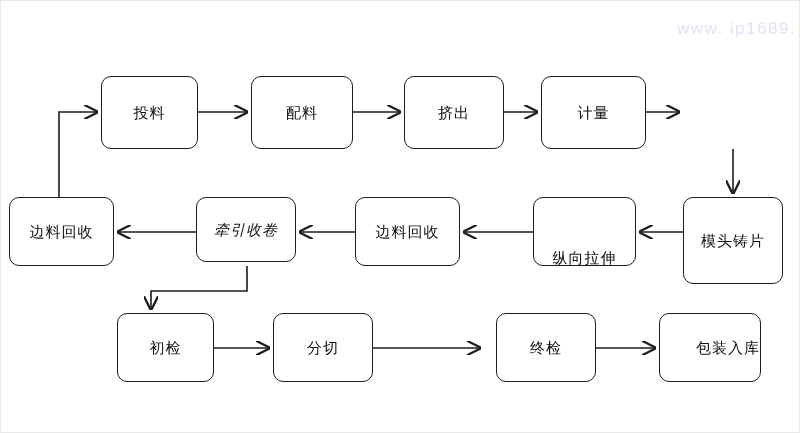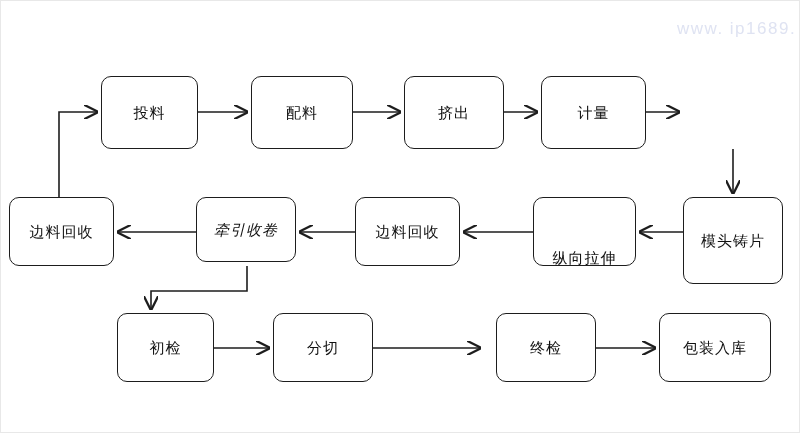--- a/index.html
+++ b/index.html
@@ -113,19 +113,19 @@
 
   <div class="node" style="left:100px;top:312px;width:97px;height:69px;margin-left:16px;">
     <span>初检</span>
   </div>
   <div class="node" style="left:272px;top:312px;width:100px;height:69px;">
     <span>分切</span>
   </div>
   <div class="node" style="left:483px;top:312px;width:100px;height:69px;margin-left:12px;">
     <span>终检</span>
   </div>
-  <div class="node" style="left:658px;top:312px;width:112px;height:69px;">
+  <div class="node" style="left:658px;top:312px;width:102px;height:69px;justify-content:flex-end;">
     <span>包装入库</span>
   </div>
 
   <div class="watermark" style="left:676px;top:18px;">www. ip1689. com</div>
 
 </div>
 
 </body></html>

